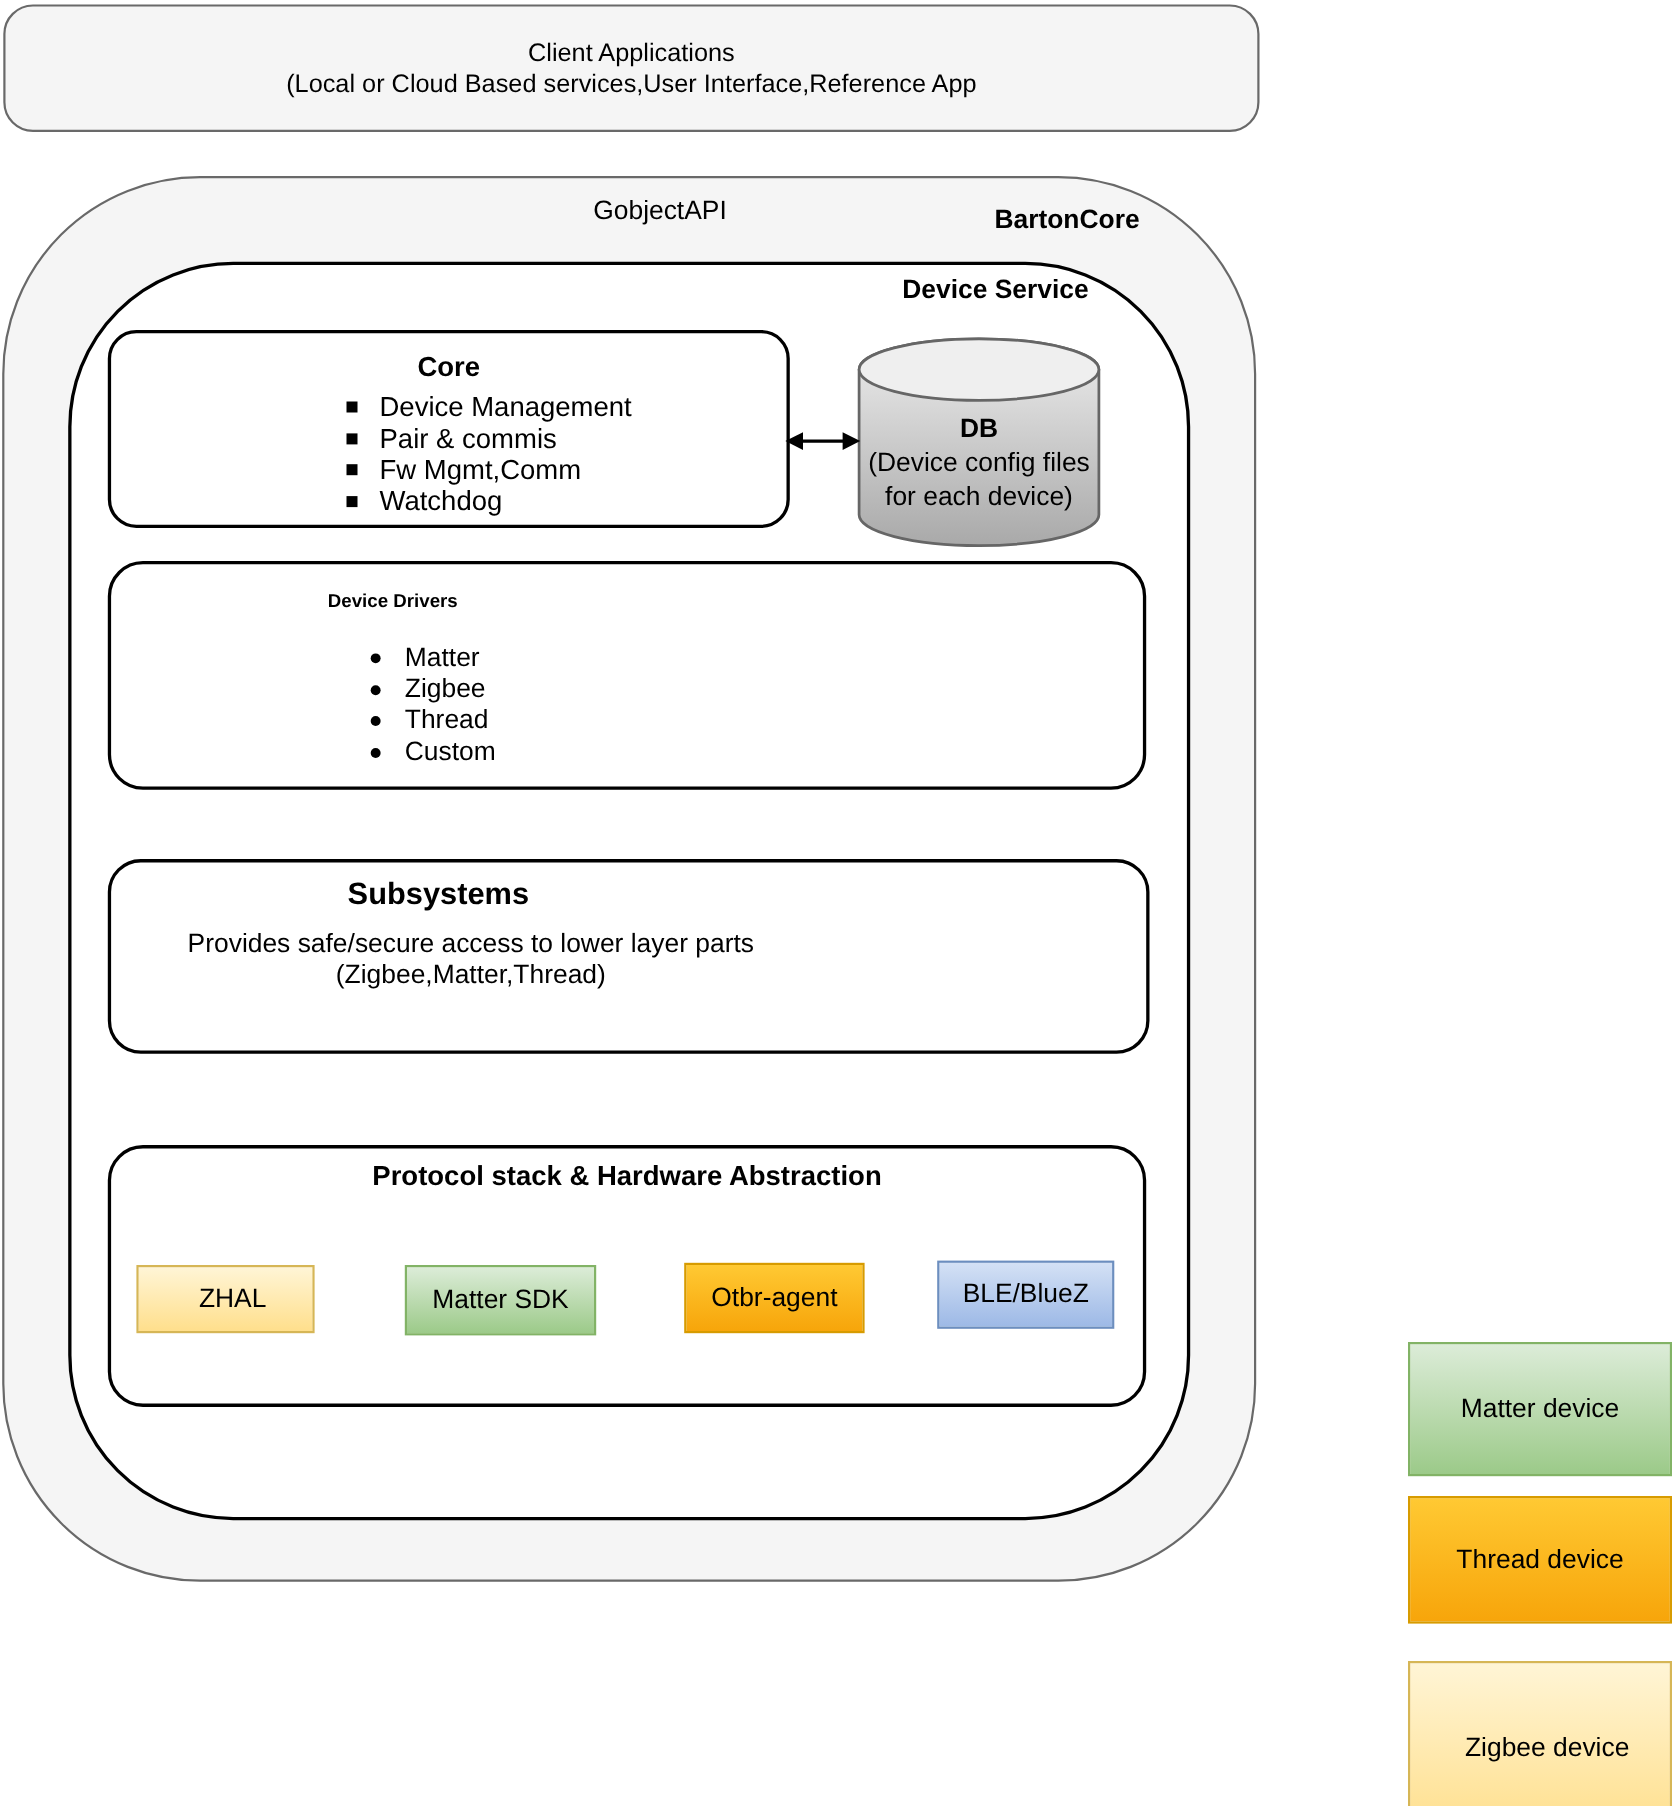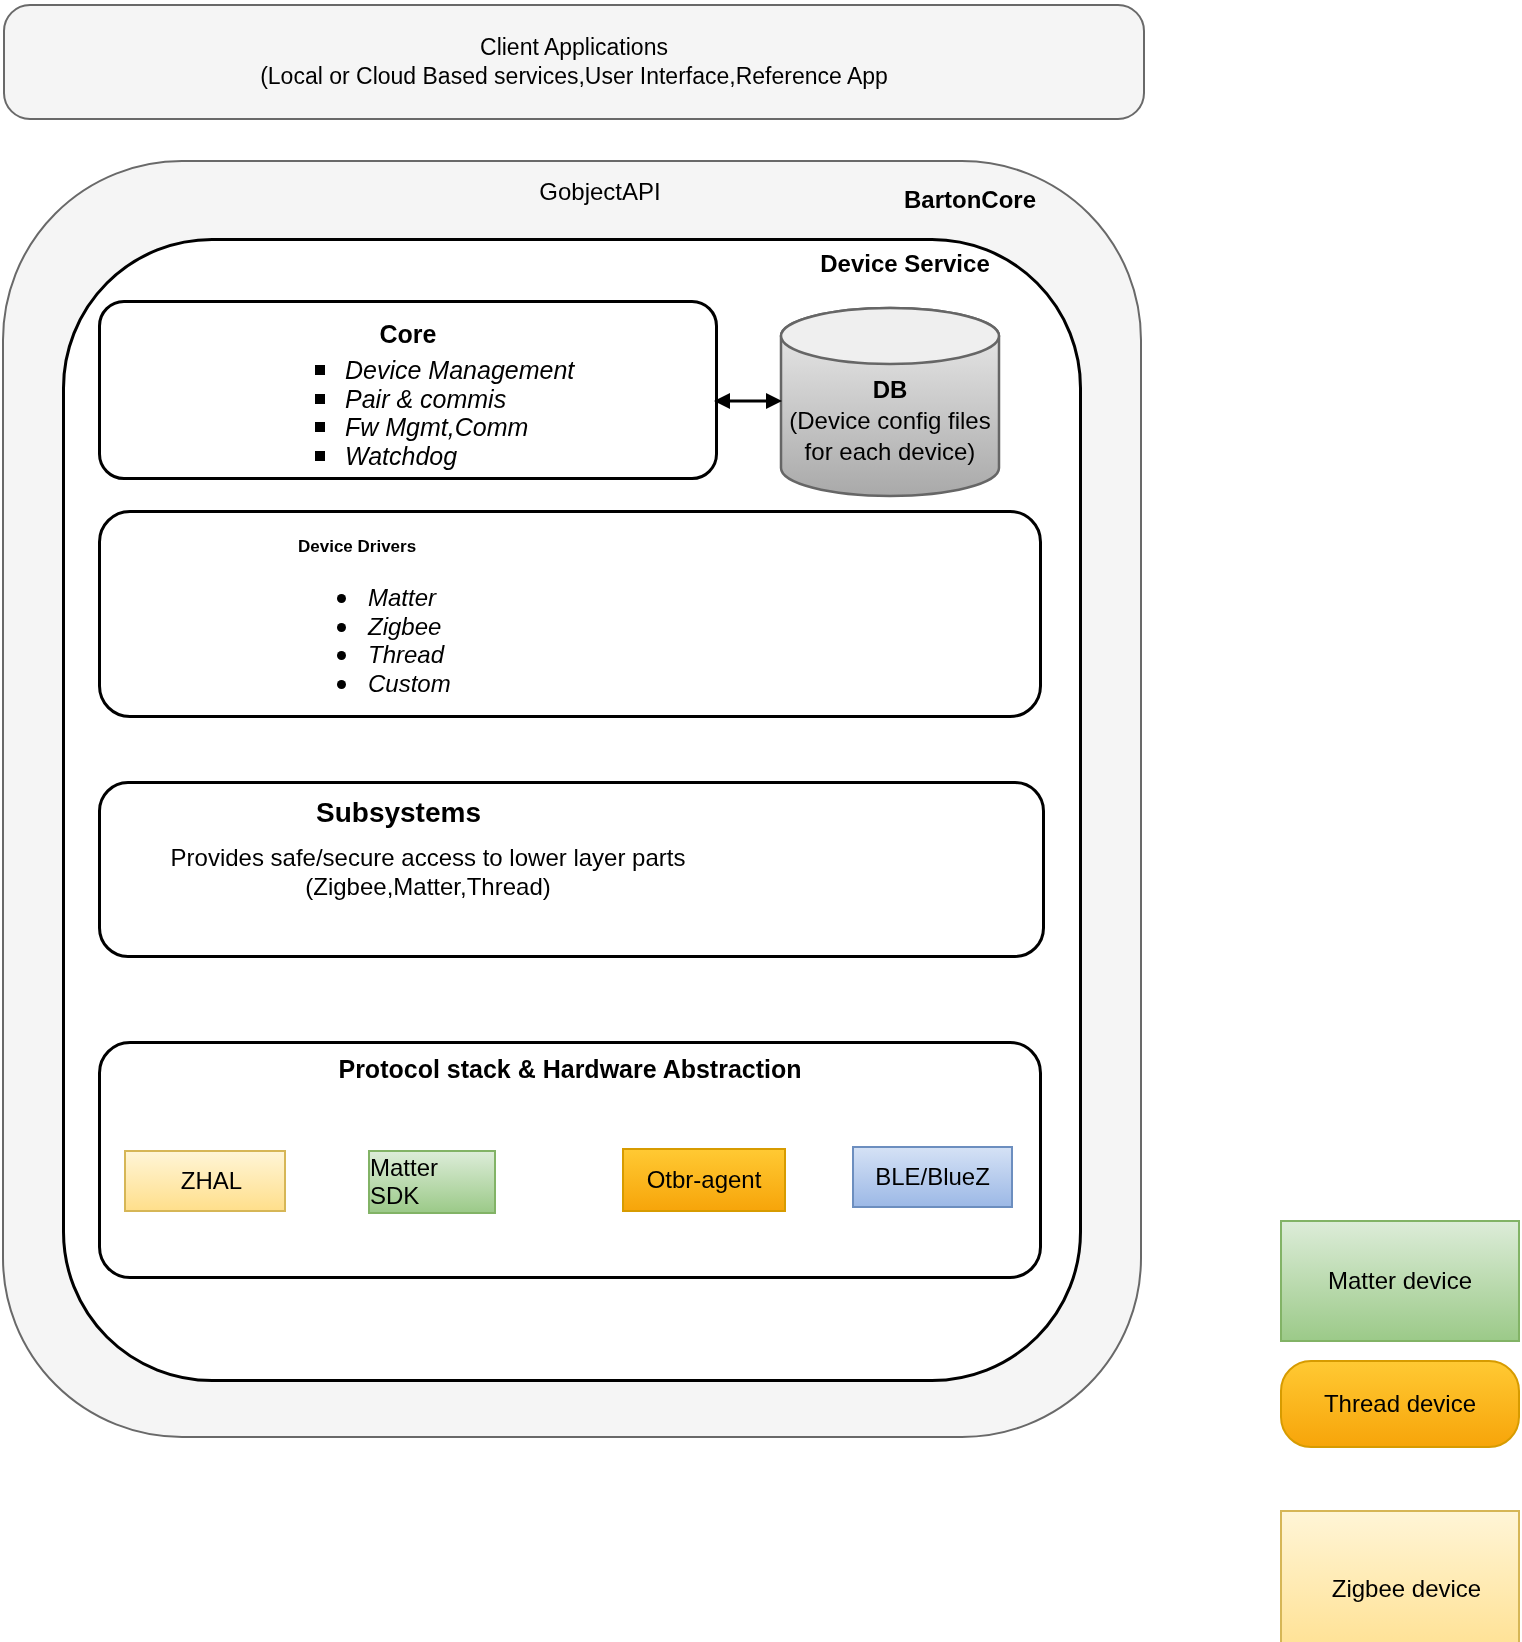--- a/index.html
+++ b/index.html
@@ -21,21 +21,21 @@
     background:#ffffff;border:3px solid #000;}
 
   .inner-box{background:#ffffff;border:3px solid #000;}
 
   .lbl{position:absolute;white-space:nowrap;}
   .bold{font-weight:bold;}
   .center{text-align:center;}
 
   
   ul.diagram-list{list-style:none;margin:0;padding:0;font-size:25px;}
-  ul.diagram-list li{position:relative;line-height:28.5px;font-style:italic;}
+  ul.diagram-list li{position:relative;line-height:28.5px;}
   ul.square-list li{padding-left:50px;}
   ul.square-list li::before{content:"";position:absolute;left:20px;top:9px;width:10px;height:10px;background:#000;}
   ul.round-list li{padding-left:58px;font-size:24px;}
   ul.round-list li::before{content:"";position:absolute;left:27px;top:10px;width:9px;height:9px;border-radius:50%;background:#000;}
 
   
   .chip{display:flex;align-items:center;justify-content:center;font-size:24px;}
   .grad-yellow{background:linear-gradient(#fff5d6,#ffdf8c);border:2px solid #d6b656;padding-left:13px;}
   .grad-green{background:linear-gradient(#dcecd8,#9cca89);border:2px solid #82b366;}
   .grad-orange{background:linear-gradient(#ffc933,#f7a50a);border:2px solid #d79b00;}
@@ -112,33 +112,33 @@
     <div>Provides safe/secure access to lower layer parts</div>
     <div>(Zigbee,Matter,Thread)</div>
   </div>
 
   <div class="abs inner-box" style="left:98px;top:1041px;width:944px;height:238px;border-radius:32px;"></div>
   <div class="lbl bold center" style="left:98px;top:1055px;width:944px;font-size:25px;">Protocol stack &amp; Hardware Abstraction</div>
 
   <div class="abs chip grad-yellow" style="left:124px;top:1150px;width:162px;height:62px;">
     <span>ZHAL</span>
   </div>
-  <div class="abs chip grad-green" style="left:368px;top:1150px;width:128px;height:64px;">
+  <div class="abs chip grad-green" style="left:368px;top:1150px;width:174px;height:64px;">
     <span>Matter SDK</span>
   </div>
   <div class="abs chip grad-orange" style="left:622px;top:1148px;width:164px;height:64px;">
     <span>Otbr-agent</span>
   </div>
   <div class="abs chip grad-blue" style="left:852px;top:1146px;width:161px;height:62px;">
     <span>BLE/BlueZ</span>
   </div>
 
   <div class="abs chip grad-green" style="left:1280px;top:1220px;width:240px;height:122px;">
     <span>Matter device</span>
   </div>
-  <div class="abs chip grad-orange" style="left:1280px;top:1360px;width:240px;height:88px;border-radius:31px;">
+  <div class="abs chip grad-orange" style="left:1280px;top:1360px;width:240px;height:116px;">
     <span>Thread device</span>
   </div>
   <div class="abs chip grad-yellow" style="left:1280px;top:1510px;width:240px;height:158px;">
     <span>Zigbee device</span>
   </div>
 
 </div>
 
 </body></html>

